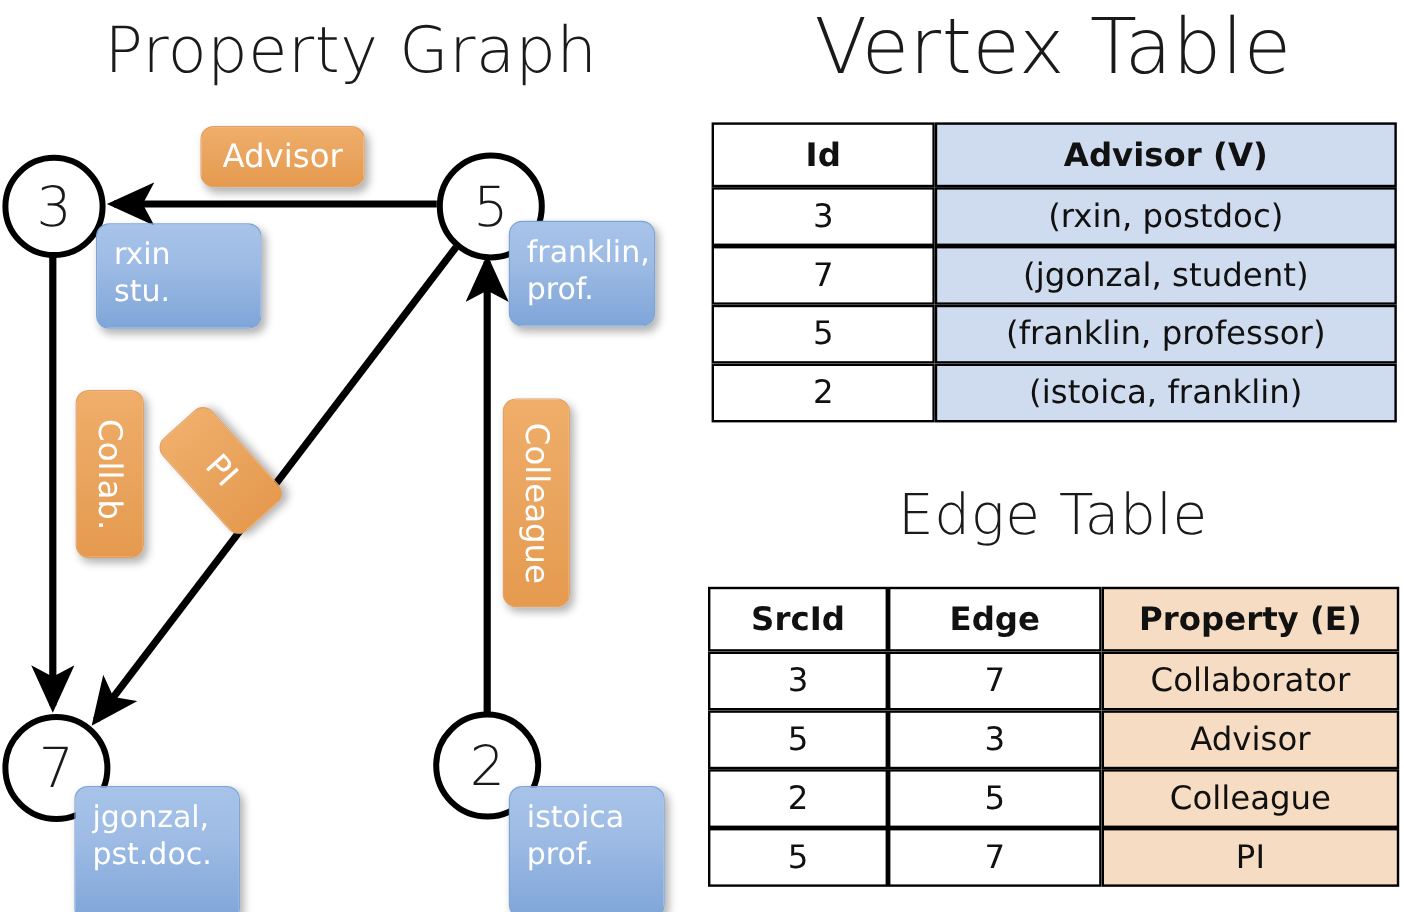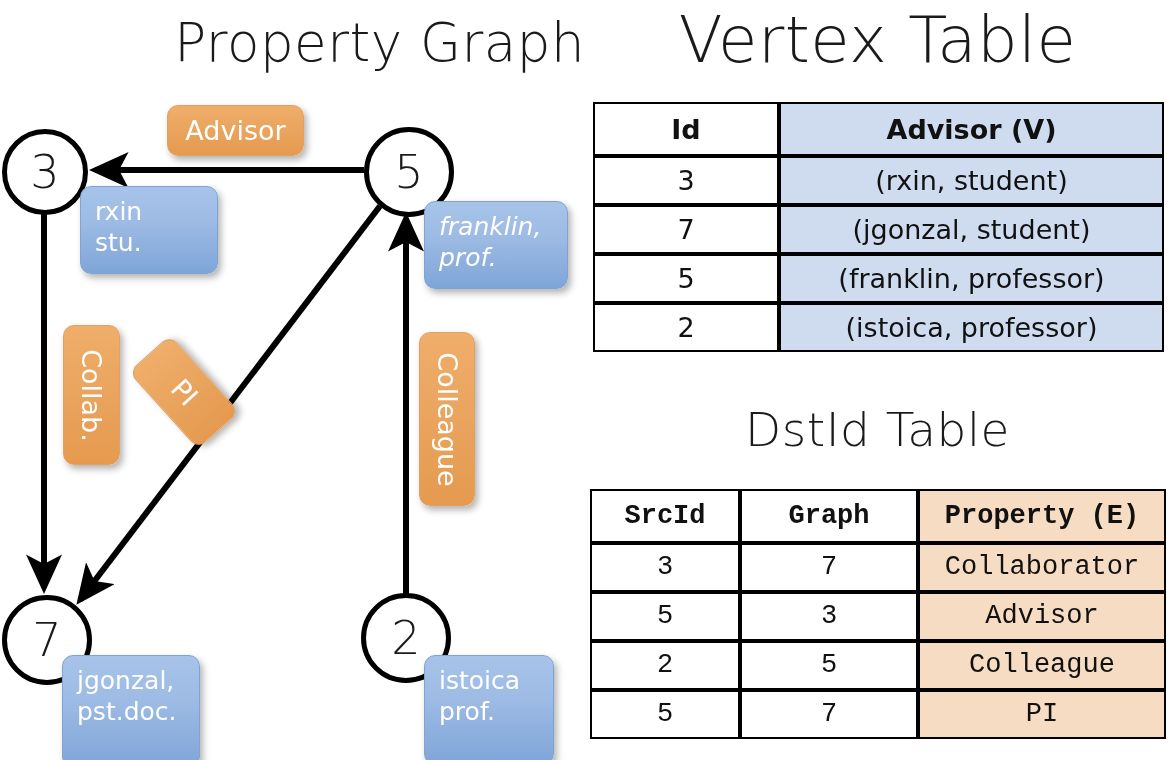--- a/index.html
+++ b/index.html
@@ -21,21 +21,21 @@
     position: absolute;
     font-family: "DejaVu Sans", sans-serif;
     font-weight: 300;
     color: #1a1a1a;
     white-space: nowrap;
     letter-spacing: 0.5px;
   }
   #title-property-graph {
     left: 0; top: 14px;
     width: 585px;
-    text-align: right;
+    text-align: center;
     font-size: 53px;
     line-height: 58px;
   }
   #title-vertex-table {
     left: 585px; top: 14px;
     width: 585px;
     text-align: center;
     font-size: 64px;
     line-height: 52px;
   }
@@ -141,33 +141,33 @@
     font-size: 27px;
     height: 50px;
   }
   .cell-prop-v { background: #cfdcef !important; }
   .cell-prop-e { background: #f5dcc2 !important; margin-top: 16px; }
 
   #vertex-table { left: 593px; top: 102px; width: 571px; }
   #vertex-table col.c-id   { width: 186px; }
   #vertex-table col.c-prop { width: 385px; }
 
-  #edge-table { left: 590px; top: 489px; width: 576px; font-family: Liberation Mono, monospace; }
+  #edge-table { left: 590px; top: 489px; width: 576px; }
   #edge-table col.c-src  { width: 150px; }
   #edge-table col.c-dst  { width: 178px; }
   #edge-table col.c-prop { width: 248px; }
 </style>
 </head>
 <body>
 
 <div class="title" id="title-property-graph">Property Graph</div>
 
 <div class="title" id="title-vertex-table">Vertex Table</div>
 
-<div class="title" id="title-edge-table">DstId Table</div>
+<div class="title" id="title-edge-table">Edge Table</div>
 
 <div id="graph-pane">
 
   <svg id="graph-edges-svg" viewBox="0 0 585 760">
     <defs>
       <marker id="arrowhead" markerWidth="7" markerHeight="7" refX="5.6" refY="3" orient="auto">
         <path d="M0,0 L6.6,3 L0,6 L1.6,3 Z" fill="#000000"></path>
       </marker>
     </defs>
 
@@ -188,21 +188,21 @@
   </div>
   <div class="node-circle" style="left:2px; top:595px; width:90px; height:90px;">
     <span>7</span>
   </div>
   <div class="node-circle" style="left:361px; top:593px; width:90px; height:90px;">
     <span>2</span>
   </div>
 
   <div class="prop-box blue" style="left:44px; top:186px; width:138px; height:88px;margin-left:36px;">rxin
 stu.</div>
-  <div class="prop-box blue" style="left:424px; top:201px; width:144px; height:88px;font-style:italic;">franklin,
+  <div class="prop-box blue" style="left:424px; top:184px; width:122px; height:88px;">franklin,
 prof.</div>
   <div class="prop-box blue" style="left:62px; top:655px; width:138px; height:113px;">jgonzal,
 pst.doc.</div>
   <div class="prop-box blue" style="left:424px; top:655px; width:130px; height:110px;">istoica
 prof.</div>
 
   <div class="label-box" style="left:167px; top:105px; width:137px; height:51px;">
     <span>Advisor</span>
   </div>
 
@@ -226,47 +226,47 @@
     </colgroup>
   <thead>
     <tr>
       <th>Id</th>
       <th class="cell-prop-v">Advisor (V)</th>
     </tr>
   </thead>
   <tbody>
     <tr>
       <td>3</td>
-      <td class="cell-prop-v">(rxin, student)</td>
+      <td class="cell-prop-v">(rxin, postdoc)</td>
     </tr>
     <tr>
       <td>7</td>
       <td class="cell-prop-v">(jgonzal, student)</td>
     </tr>
     <tr>
       <td>5</td>
       <td class="cell-prop-v">(franklin, professor)</td>
     </tr>
     <tr>
       <td>2</td>
-      <td class="cell-prop-v">(istoica, professor)</td>
+      <td class="cell-prop-v">(istoica, franklin)</td>
     </tr>
   </tbody>
 </table>
 
 <table class="data-table" id="edge-table">
   <colgroup>
       <col class="c-src">
       <col class="c-dst">
       <col class="c-prop">
     </colgroup>
   <thead>
     <tr>
       <th>SrcId</th>
-      <th>Graph</th>
+      <th>Edge</th>
       <th class="cell-prop-e">Property (E)</th>
     </tr>
   </thead>
   <tbody>
     <tr>
       <td>3</td>
       <td>7</td>
       <td class="cell-prop-e">Collaborator</td>
     </tr>
     <tr>

